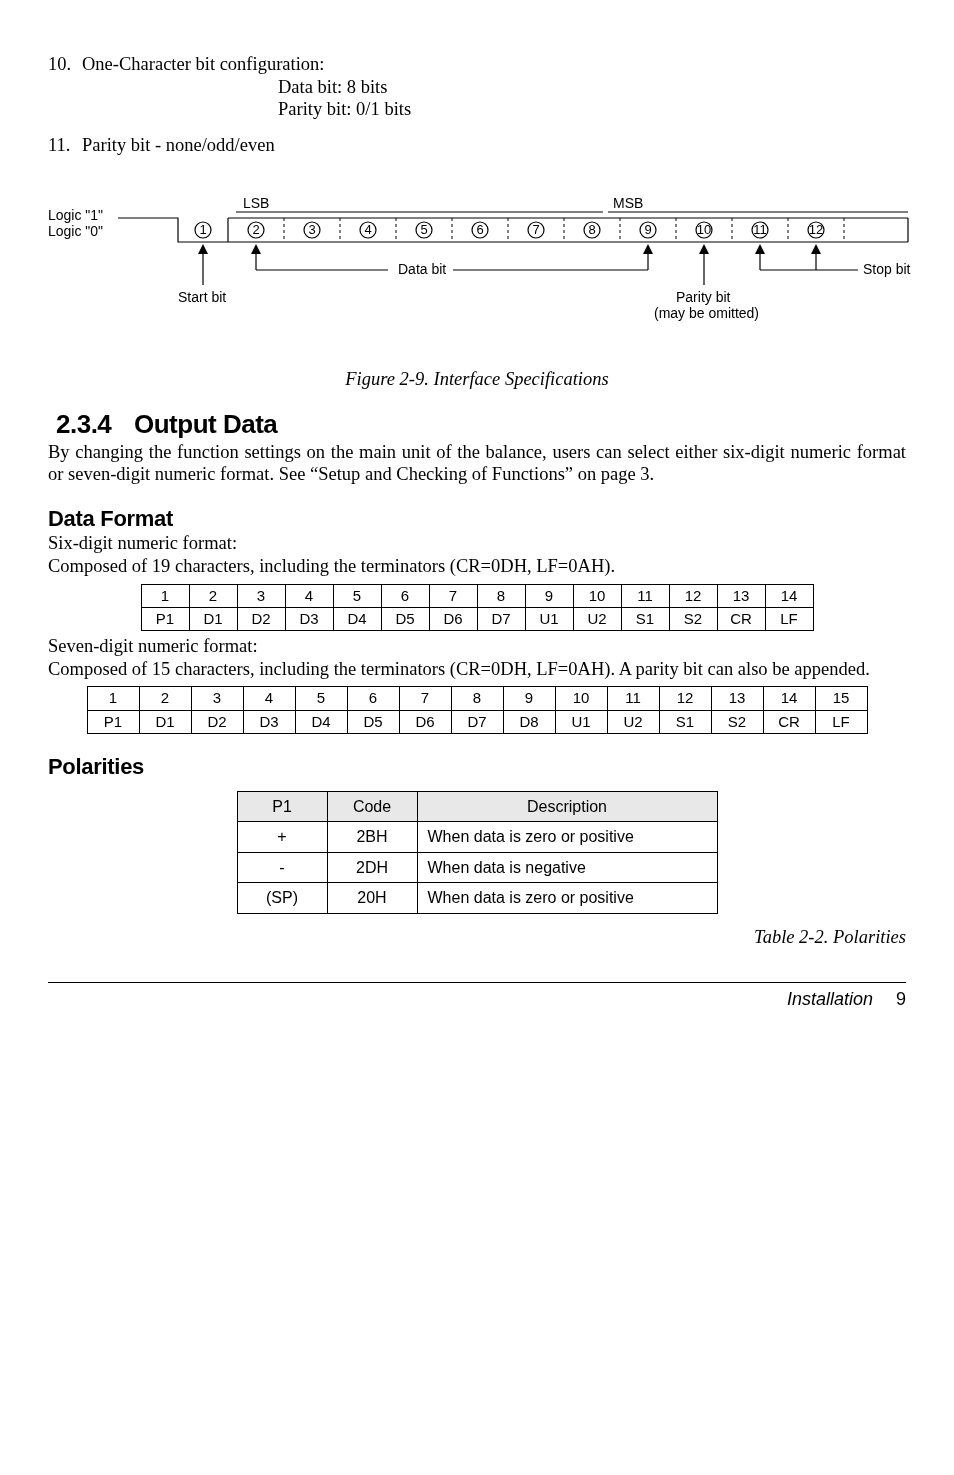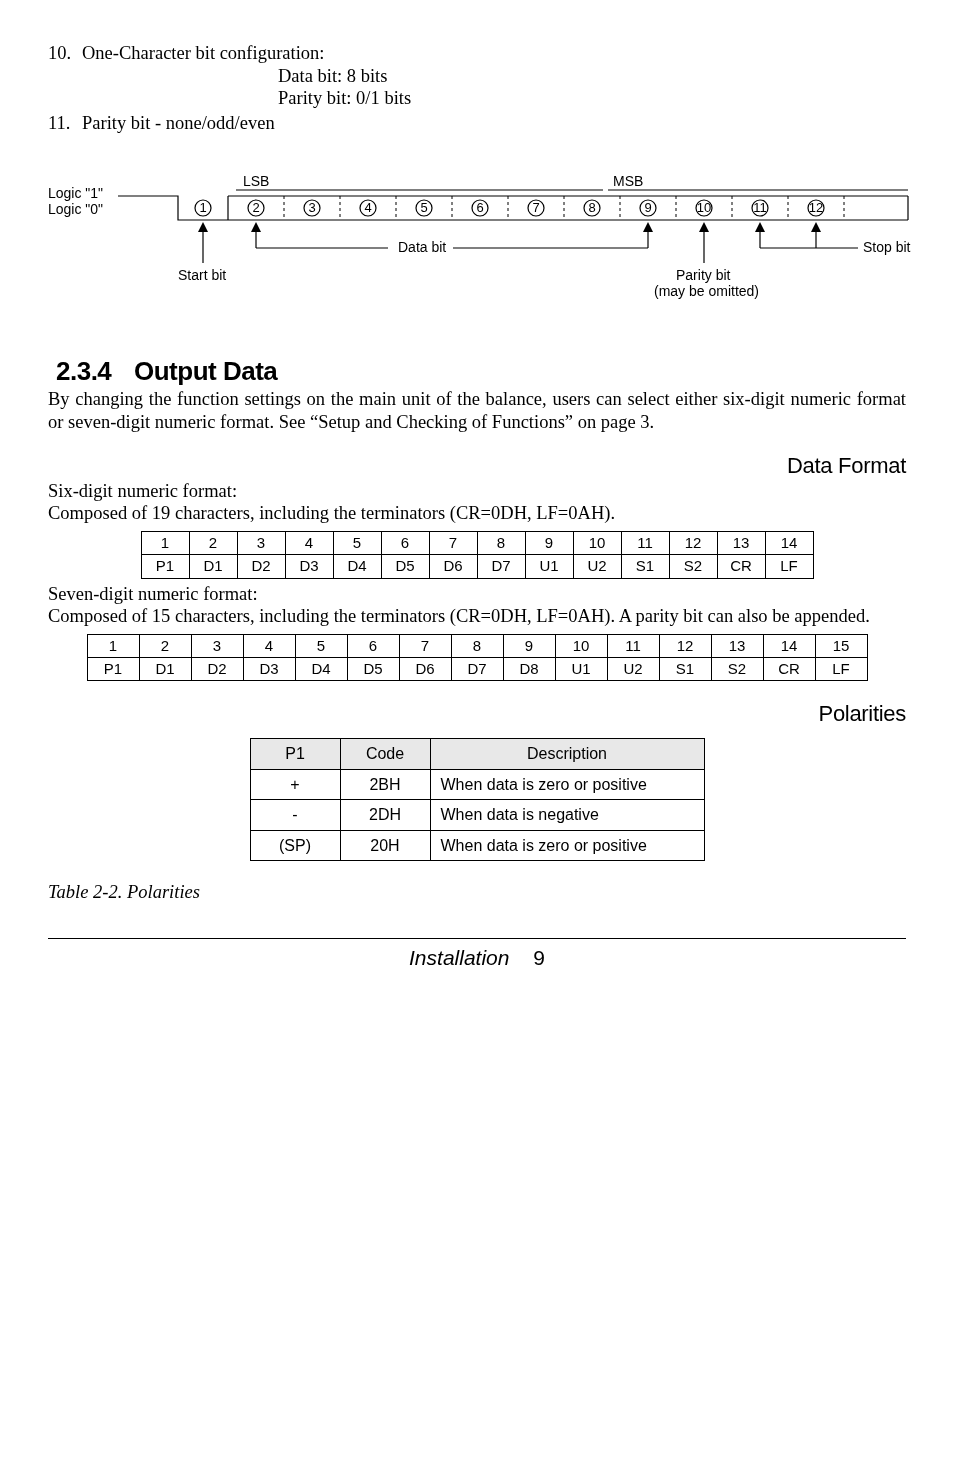--- a/index.html
+++ b/index.html
@@ -6,53 +6,53 @@
   body {
     margin: 0;
     padding: 40px 48px 20px 48px;
     font-family: "Times New Roman", Times, serif;
     font-size: 18.5px;
     color: #000;
     width: 954px;
     background: #fff;
     line-height: 1.22;
   }
-  .list-row { display: flex; margin-top: 2px; }
+  .list-row { display: flex; margin-top: 13px; }
   .list-num { width: 34px; flex: 0 0 34px; padding-left: 0; }
   .list-body { flex: 1; }
   .sub-indent { padding-left: 230px; }
 
   
   .fig-wrap { margin: 34px 0 10px 0; }
   .fig-svg { display:block; margin: 0 auto; }
   .fig-caption { text-align: center; font-style: italic; margin-top: 8px; font-size: 18.5px; }
 
   
   .h-sec { font-family: Arial, Helvetica, sans-serif; font-weight: 900; font-size: 26px; margin: 18px 0 0 8px; letter-spacing: -0.5px;}
   .h-sec .num { display:inline-block; width: 78px; }
-  .h-sub { font-family: Arial, Helvetica, sans-serif; font-weight: 400; font-size: 22px; margin: 20px 0 0 0; letter-spacing: -0.3px; text-align: right;}
+  .h-sub { font-family: Arial, Helvetica, sans-serif; font-weight: 700; font-size: 22px; margin: 20px 0 0 0; letter-spacing: -0.3px;}
   
   p.body { margin: 0; text-align: justify; }
 
   
   table.grid { border-collapse: collapse; margin: 6px auto 4px auto; font-family: Arial, Helvetica, sans-serif; font-size: 15px; }
   table.grid td { border: 1px solid #000; text-align: center; padding: 2px 0; }
   .grid14 td { width: 48px; }
   .grid15 td { width: 52px; }
 
   
   table.pol { border-collapse: collapse; margin: 10px auto 4px auto; font-family: Arial, Helvetica, sans-serif; font-size: 16px; }
   table.pol th, table.pol td { border: 1px solid #000; padding: 5px 10px; }
   table.pol th { background: #e8e8e8; font-weight: normal; text-align: center; }
   table.pol td.c { text-align: center; }
-  .tbl-caption { text-align:left; font-style: italic; margin-top: 20px; }
+  .tbl-caption { text-align:right; font-style: italic; margin-top: 12px; }
 
   
   .rule { border: none; border-top: 1px solid #000; margin: 34px 0 6px 0; }
-  .footer { text-align: center; font-style: italic; font-family: Arial, Helvetica, sans-serif; font-size: 21px; }
+  .footer { text-align: right; font-style: italic; font-family: Arial, Helvetica, sans-serif; font-size: 18px; }
   .footer .pg { font-style: normal; margin-left: 18px; }
 </style>
 </head>
 <body>
 
 <div>
 
   <div class="list-row">
     <div class="list-num">10.</div>
     <div class="list-body">One-Character bit configuration:</div>
@@ -188,20 +188,21 @@
       <line class="ln" x1="642" y1="80" x2="642" y2="58"></line>
       <polygon points="642,54 637,64 647,64" fill="#000"></polygon>
       <line class="ln" x1="642" y1="80" x2="698" y2="80"></line>
       <line class="ln" x1="698" y1="80" x2="698" y2="58"></line>
       <polygon points="698,54 693,64 703,64" fill="#000"></polygon>
       <line class="ln" x1="698" y1="80" x2="740" y2="80"></line>
       <text x="745" y="84" class="t">Stop bit</text>
     </g>
   </g>
 </svg>
+<div class="fig-caption">Figure 2-9. Interface Specifications</div>
 </div>
 
 <div class="h-sec">
   <span class="num">2.3.4</span><span>Output Data</span>
 </div>
 <p class="body">By changing the function settings on the main unit of the balance, users can select either six-digit numeric format or seven-digit numeric format. See “Setup and Checking of Functions” on page 3.</p>
 
 <div class="h-sub">Data Format</div>
 <div>Six-digit numeric format:</div>
 <div>Composed of 19 characters, including the terminators (CR=0DH, LF=0AH).</div>
@@ -285,21 +286,21 @@
 </tbody>
   </table>
 
 <div class="h-sub">Polarities</div>
 
 <table class="pol">
   <tbody>
       <tr>
     <th style="width:90px">P1</th>
     <th style="width:90px">Code</th>
-    <th style="width:274px">Description</th>
+    <th style="width:300px">Description</th>
   </tr>
   <tr>
     <td class="c">+</td>
     <td class="c">2BH</td>
     <td>When data is zero or positive</td>
   </tr>
   <tr>
     <td class="c">-</td>
     <td class="c">2DH</td>
     <td>When data is negative</td>

